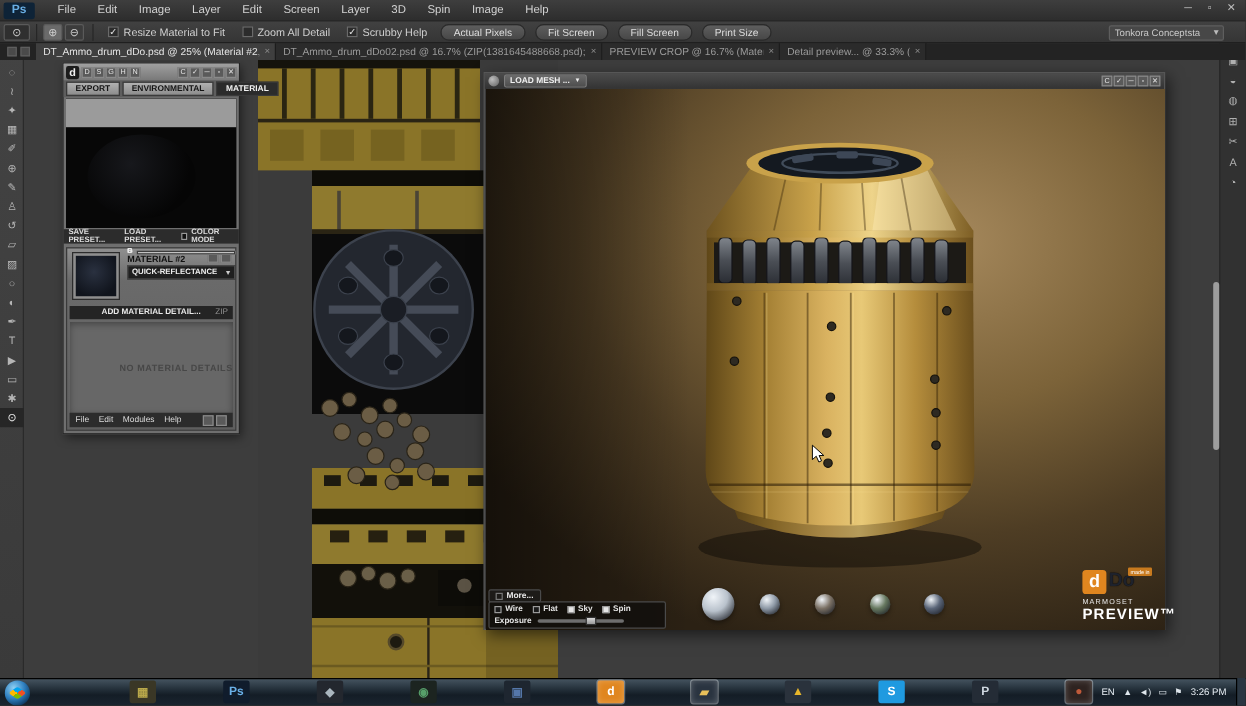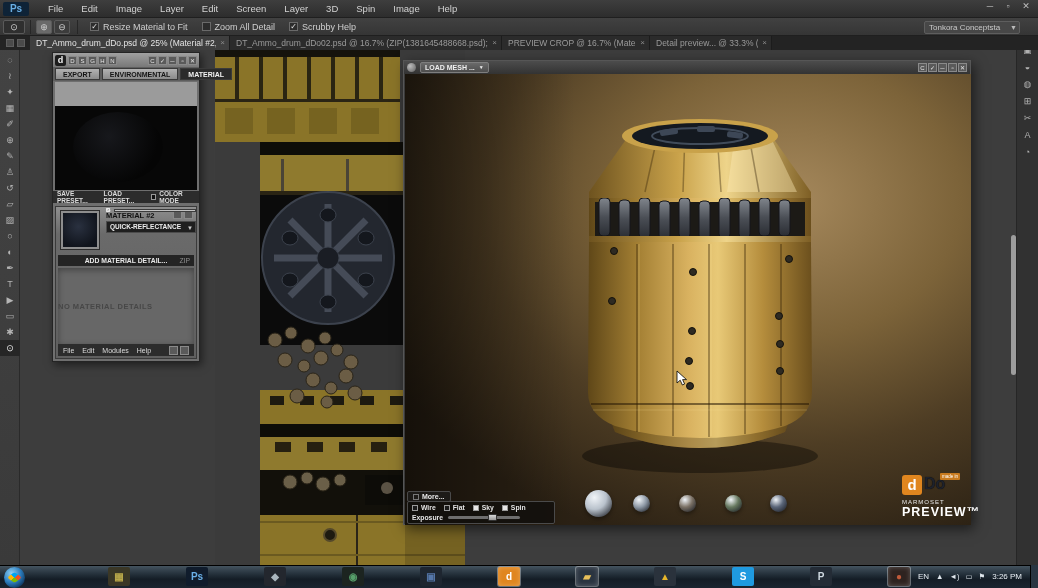--- a/index.html
+++ b/index.html
@@ -74,21 +74,21 @@
 #mat-thumb{position:absolute;left:5px;top:4px;width:38px;height:38px;background:radial-gradient(circle at 45% 40%,#2a3140,#10141c 75%);border:2px solid #8e8e8e;outline:1px solid #2c2c2c;}
 #mat-title{position:absolute;left:50px;top:4px;color:#111;font-weight:bold;font-size:7.5px;}
 #mat-head .hbtns{position:absolute;right:3px;top:3px;display:flex;gap:2px;}
 #mat-drop{position:absolute;left:50px;top:14px;width:90px;height:12px;background:#1f1f1f;border:1px solid #4c4c4c;color:#efefef;font-weight:bold;font-size:6.5px;line-height:10px;padding:0 3px;}
 #mat-drop .dcaret{position:absolute;right:2px;top:1px;font-size:6px;color:#ccc;}
 .slider-row{position:absolute;left:50px;display:flex;align-items:center;gap:3px;}
 .slider-row b{color:#e8e8e8;font-size:6px;width:5px;font-weight:bold;}
 .slider-row .track{width:82px;height:3px;background:#c2c2c2;border:1px solid #3c3c3c;}
 #mat-add{position:absolute;left:2px;top:48px;right:2px;height:11px;background:#242424;color:#e8e8e8;font-weight:bold;font-size:6.8px;text-align:center;line-height:11px;}
 #mat-add .zip{position:absolute;right:4px;top:0;color:#8f8f8f;font-weight:normal;}
-#mat-body{position:absolute;left:2px;top:61px;right:2px;bottom:14px;background:#676767;box-shadow:inset 0 2px 6px rgba(0,0,0,.35);display:flex;align-items:center;justify-content:flex-start;}
+#mat-body{position:absolute;left:2px;top:61px;right:2px;bottom:14px;background:#676767;box-shadow:inset 0 2px 6px rgba(0,0,0,.35);display:flex;align-items:center;justify-content:flex-end;}
 #mat-body span{color:#474747;font-weight:bold;font-size:7.5px;letter-spacing:.5px;}
 #mat-menu{position:absolute;left:2px;bottom:2px;right:2px;height:12px;background:#2c2c2c;display:flex;align-items:center;gap:8px;padding:0 5px;color:#dcdcdc;font-size:7px;}
 #mat-menu .micons{margin-left:auto;display:flex;gap:2px;}
 
 
 #viewer{left:403px;top:60px;width:568px;height:465px;background:#3a3a3a;border:1px solid #565656;box-shadow:3px 4px 12px rgba(0,0,0,.55);z-index:25;}
 #viewer-title{height:13px;background:linear-gradient(#4c4c4c,#333);display:flex;align-items:center;gap:4px;padding:0 3px;}
 #viewer-title .vicon{width:9px;height:9px;border-radius:50%;background:radial-gradient(circle at 35% 35%,#bdbdbd,#5e5e5e);}
 #loadmesh{background:linear-gradient(#6a6a6a,#4e4e4e);border:1px solid #7e7e7e;border-radius:2px;color:#efefef;font-size:7px;font-weight:bold;line-height:9px;padding:0 4px;display:flex;gap:4px;align-items:center;}
 #viewer-title .spacer{flex:1;}
@@ -268,20 +268,26 @@
           <span>Zoom All Detail</span>
         </label>
 
         <label class="opt-toggle checked">
           <span class="cb">
             <span>✓</span>
           </span>
           <span>Scrubby Help</span>
         </label>
 
+    </div>
+    <div style="display:flex;">
+      <div class="opt-btn">Actual Pixels</div>
+        <div class="opt-btn">Fit Screen</div>
+        <div class="opt-btn">Fill Screen</div>
+        <div class="opt-btn">Print Size</div>
     </div>
   </div>
   <div id="workspace" class="abs">
     <span>Tonkora Conceptsta</span>
     <span class="wcaret">▼</span>
   </div>
 
   <div id="tabbar" class="abs">
     <div class="tab-strip-icons">
         <i></i>

